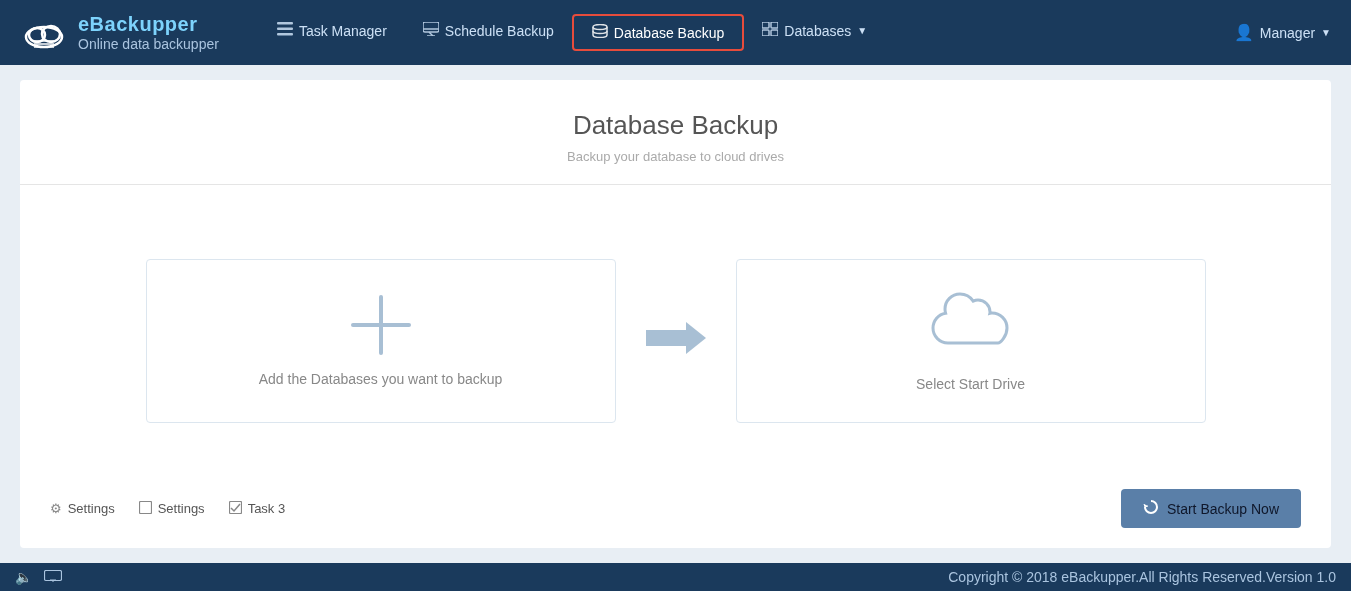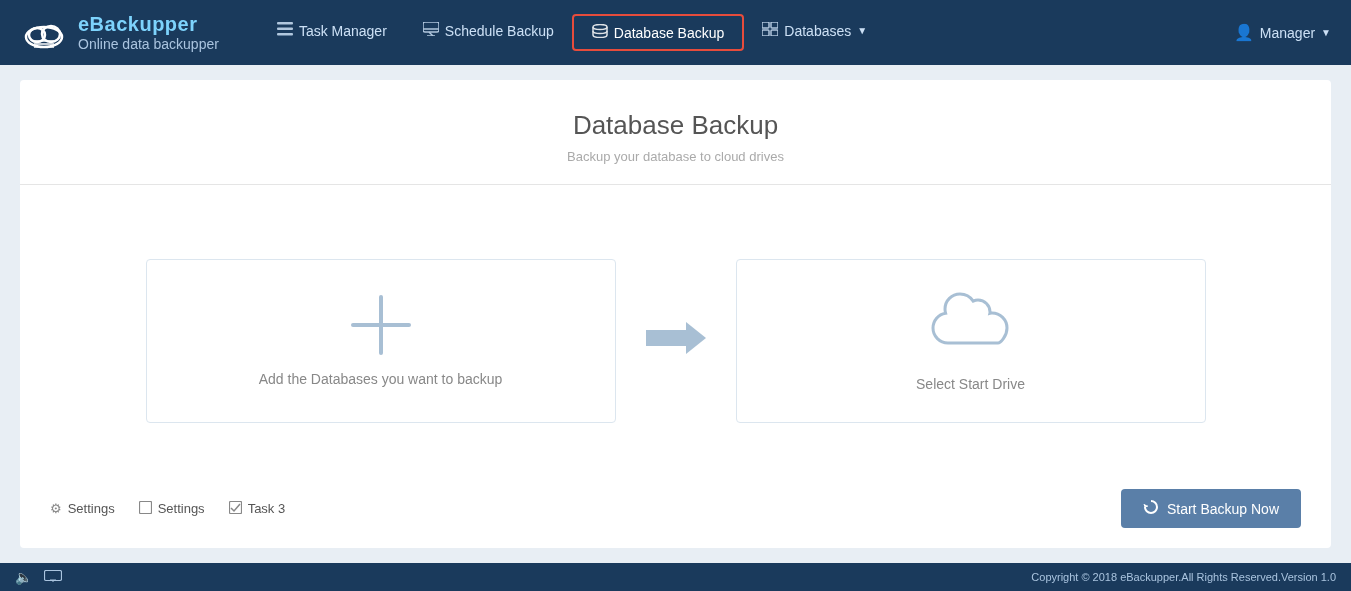--- a/index.html
+++ b/index.html
@@ -217,21 +217,21 @@
       cursor: pointer;
       text-decoration: none;
     }
     .footer-link-icon {
       font-size: 13px;
       color: #888;
     }
 
     .start-backup-btn {
       background: #5a7fa8;
-      color: #ffffff;
+      color: #0f172a;
       border: none;
       border-radius: 4px;
       padding: 10px 22px;
       font-size: 14px;
       cursor: pointer;
       display: flex;
       align-items: center;
       gap: 8px;
       transition: background 0.2s;
     }
@@ -250,21 +250,21 @@
       display: flex;
       gap: 12px;
       align-items: center;
     }
     .status-icon {
       color: #aac4df;
       font-size: 14px;
     }
     .status-right {
       color: #aac4df;
-      font-size: 11px;
+      font-size: 14px;
     }
   </style>
 </head>
 <body>
 
 <nav class="navbar">
   <div class="logo-area">
     <svg class="logo-icon" viewBox="0 0 48 48" fill="none" xmlns="http://www.w3.org/2000/svg">
 
       <ellipse cx="24" cy="28" rx="18" ry="10" fill="none" stroke="white" stroke-width="2.5"></ellipse>

